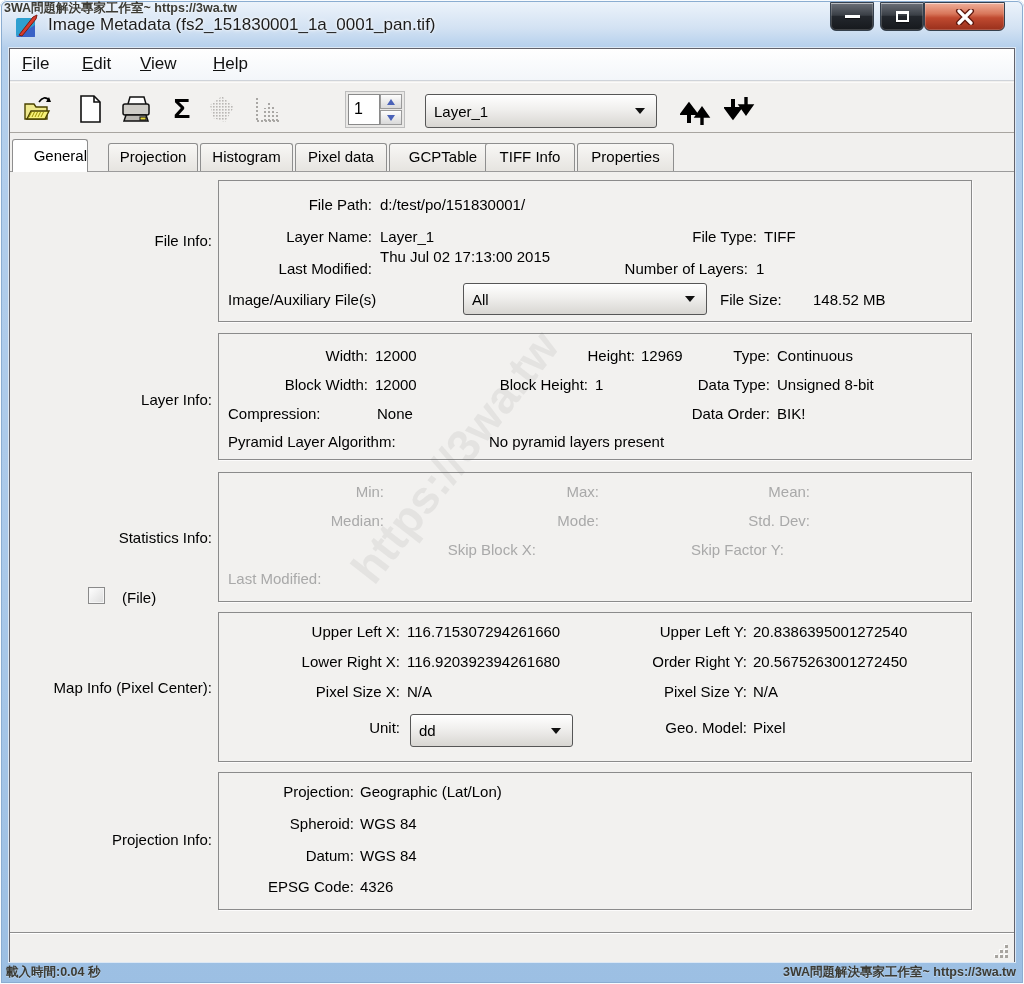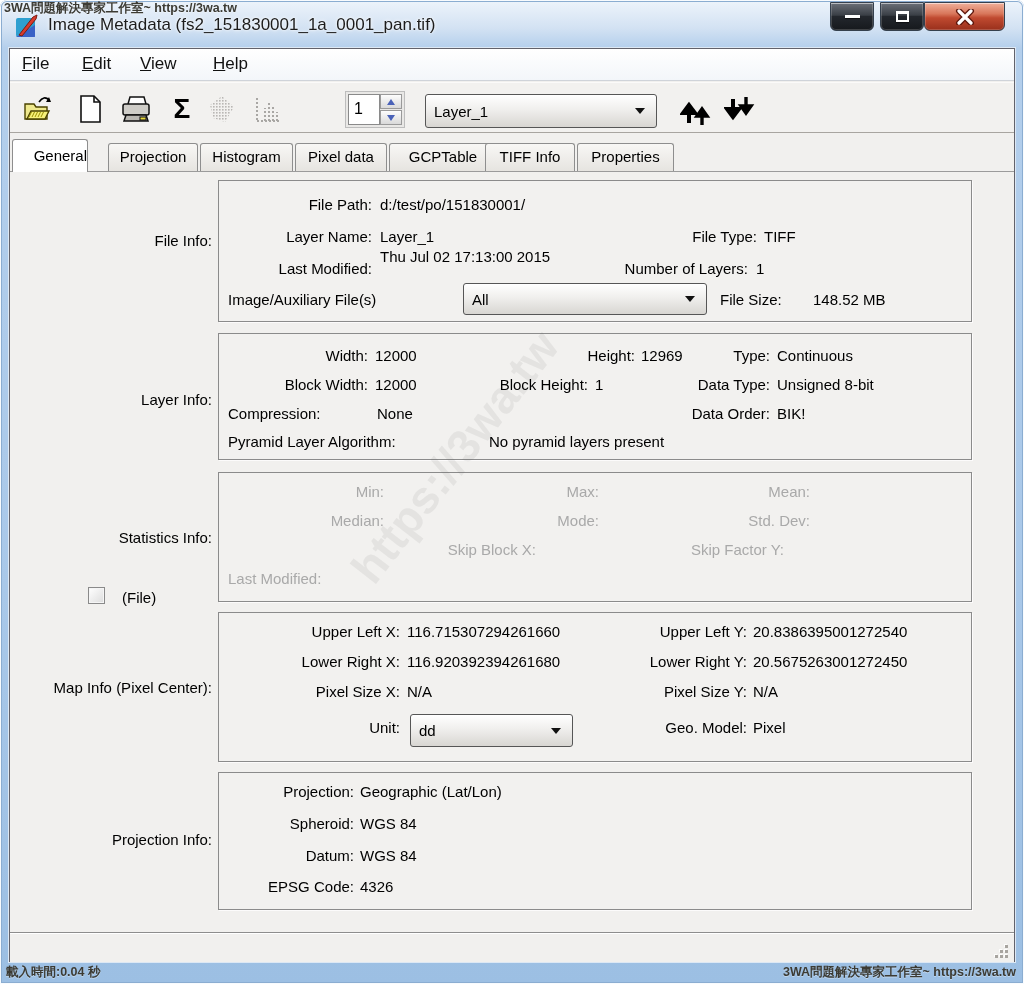--- a/index.html
+++ b/index.html
@@ -273,21 +273,21 @@
   <span class="t dim" style="right:240px; top:541px;">Skip Factor Y:</span>
   <span class="t dim" style="left:228px; top:570px;">Last Modified:</span>
 
   <div class="gbox" style="top:612px; height:150px;"></div>
   <span class="t" style="right:624px; top:623px;">Upper Left X:</span>
   <span class="t" style="left:407px; top:623px;">116.715307294261660</span>
   <span class="t" style="right:277px; top:623px;margin-left:22px;">Upper Left Y:</span>
   <span class="t" style="left:753px; top:623px;">20.8386395001272540</span>
   <span class="t" style="right:624px; top:653px;">Lower Right X:</span>
   <span class="t" style="left:407px; top:653px;">116.920392394261680</span>
-  <span class="t" style="right:277px; top:653px;">Lower Right Y:</span>
+  <span class="t" style="right:277px; top:653px;">Order Right Y:</span>
   <span class="t" style="left:753px; top:653px;">20.5675263001272450</span>
   <span class="t" style="right:624px; top:683px;">Pixel Size X:</span>
   <span class="t" style="left:407px; top:683px;">N/A</span>
   <span class="t" style="right:277px; top:683px;">Pixel Size Y:</span>
   <span class="t" style="left:753px; top:683px;">N/A</span>
   <span class="t" style="right:624px; top:719px;">Unit:</span>
   <div class="combo" style="left:410px; top:714px; width:163px; height:33px; z-index:5;">
     <span class="ctext">dd</span>
     <span class="carrow"></span>
   </div>

